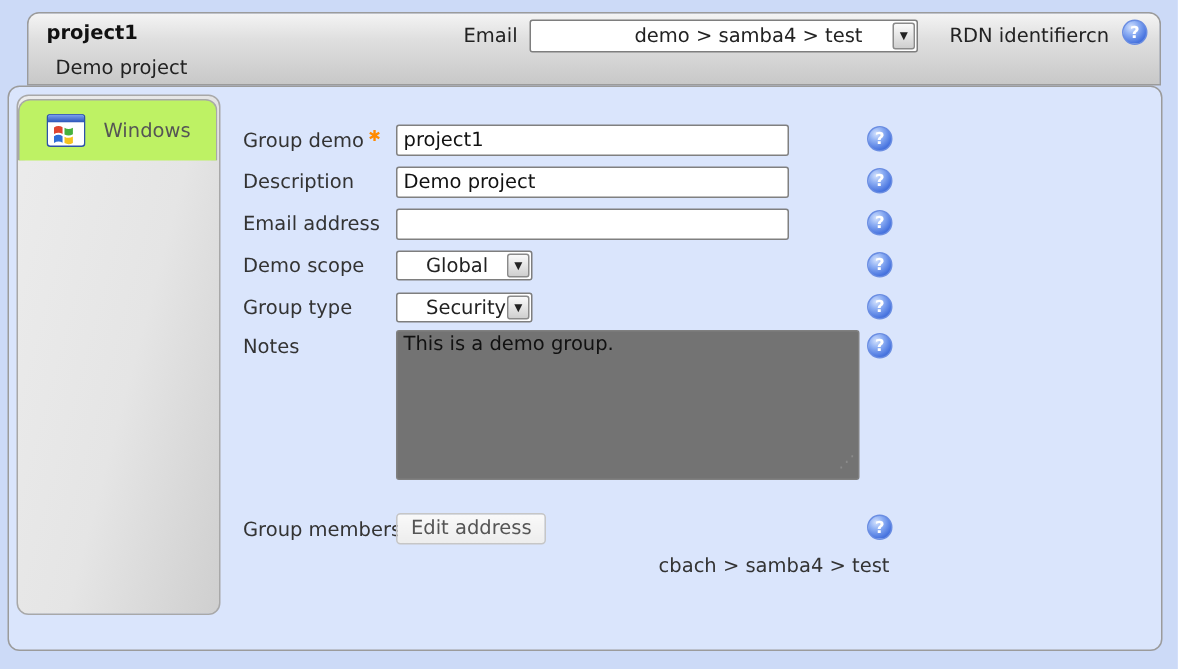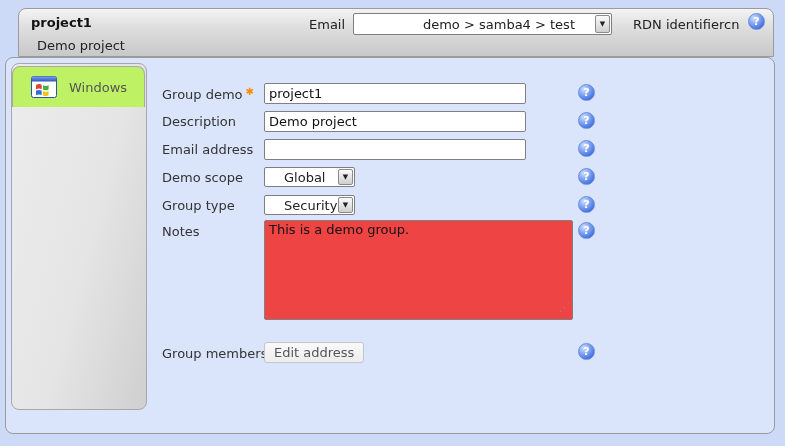--- a/index.html
+++ b/index.html
@@ -88,21 +88,21 @@
     color:#ff8a00; font-size:10px; vertical-align:4px; margin-left:3px;
   }
   .txt {
     position:absolute; left:264px; width:262px; height:21px;
     border:1px solid #808080; border-radius:2px; background:#fff;
     font-family:inherit; font-size:13px; color:#111; padding:0 4px;
   }
   .sel { position:absolute; left:264px; width:91px; height:20px; }
   .notes {
     position:absolute; left:264px; top:220px; width:309px; height:100px;
-    border:1px solid #808080; border-radius:2px; background:#ef4444;
+    border:1px solid #808080; border-radius:2px; background:#737373;
     font-family:inherit; font-size:13px; color:#111; padding:1px 4px;
     resize:none; overflow:auto; line-height:16px;
   }
   .grip {
     position:absolute; left:559px; top:301px; color:#8a8a8a; font-size:11px;
     cursor:nwse-resize; user-select:none;
   }
   .btn {
     position:absolute; left:264px; top:342px; height:21px;
     background:linear-gradient(#f9f9f9,#ededed);
@@ -187,13 +187,14 @@
 <div class="fld-label" style="top:224px">Notes</div>
 <textarea class="notes" style="">This is a demo group.</textarea>
 <span class="grip">⋰</span>
 <span class="help form-help" style="top:222px">?</span>
 
 <div class="fld-label" style="top:346px">Group members</div>
 <button class="btn">Edit address</button>
 <span class="help form-help" style="top:343px">?</span>
 
 <div class="members">
+  <div class="member-row">cbach &gt; samba4 &gt; test</div>
 </div>
 
 </body></html>

